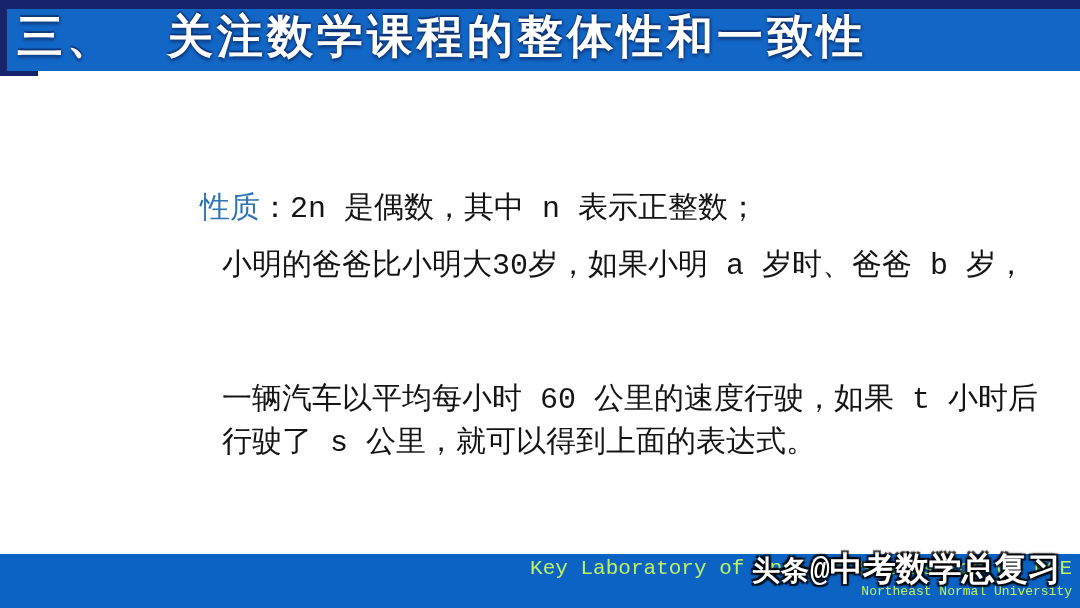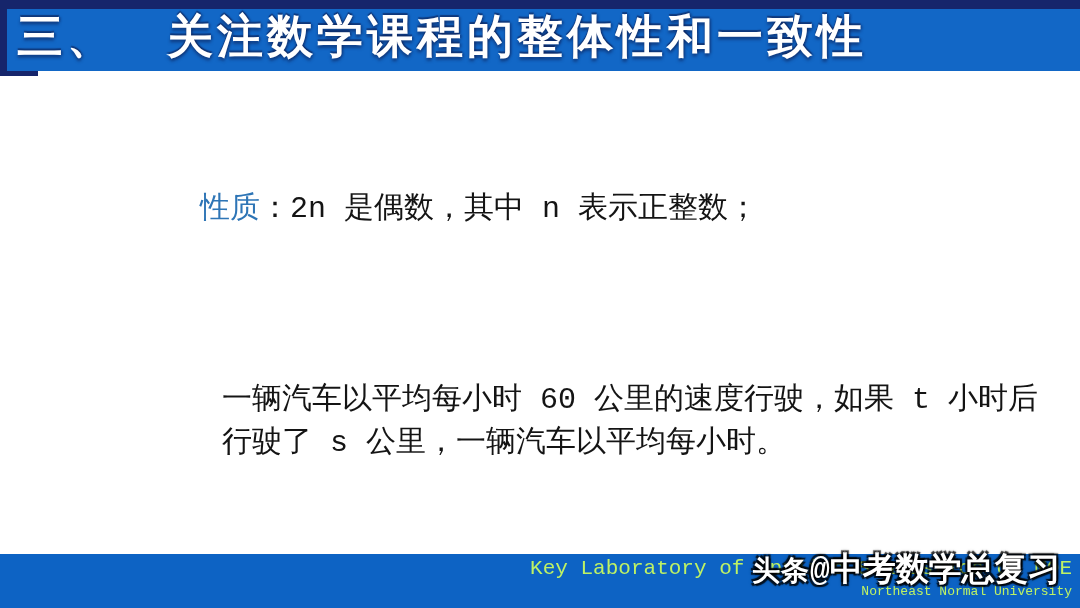--- a/index.html
+++ b/index.html
@@ -50,24 +50,25 @@
     <div class="slide-title">三、　关注数学课程的整体性和一致性</div>
   </div>
   <div class="banner-notch"></div>
 
 
   <div class="line" style="left:128px;top:146px">
     <span class="kw">性质</span><span>：2n 是偶数，其中 n 表示正整数；</span>
   </div>
 
 
+  <div class="line" style="left:222px;top:245px">小明的爸爸比小明大30岁，如果小明 a 岁时、爸爸 b 岁，</div>
 
 
   <div class="line" style="left:222px;top:379px">一辆汽车以平均每小时 60 公里的速度行驶，如果 t 小时后</div>
-  <div class="line" style="left:222px;top:422px">行驶了 s 公里，一辆汽车以平均每小时。</div>
+  <div class="line" style="left:222px;top:422px">行驶了 s 公里，就可以得到上面的表达式。</div>
 
 
   <div class="footer">
     <div class="footer-text">
       <div class="footer-line1">Key Laboratory of Applied Statistics of MOE</div>
       <div class="footer-line2">Northeast Normal University</div>
     </div>
   </div>
 
   <div class="watermark">

